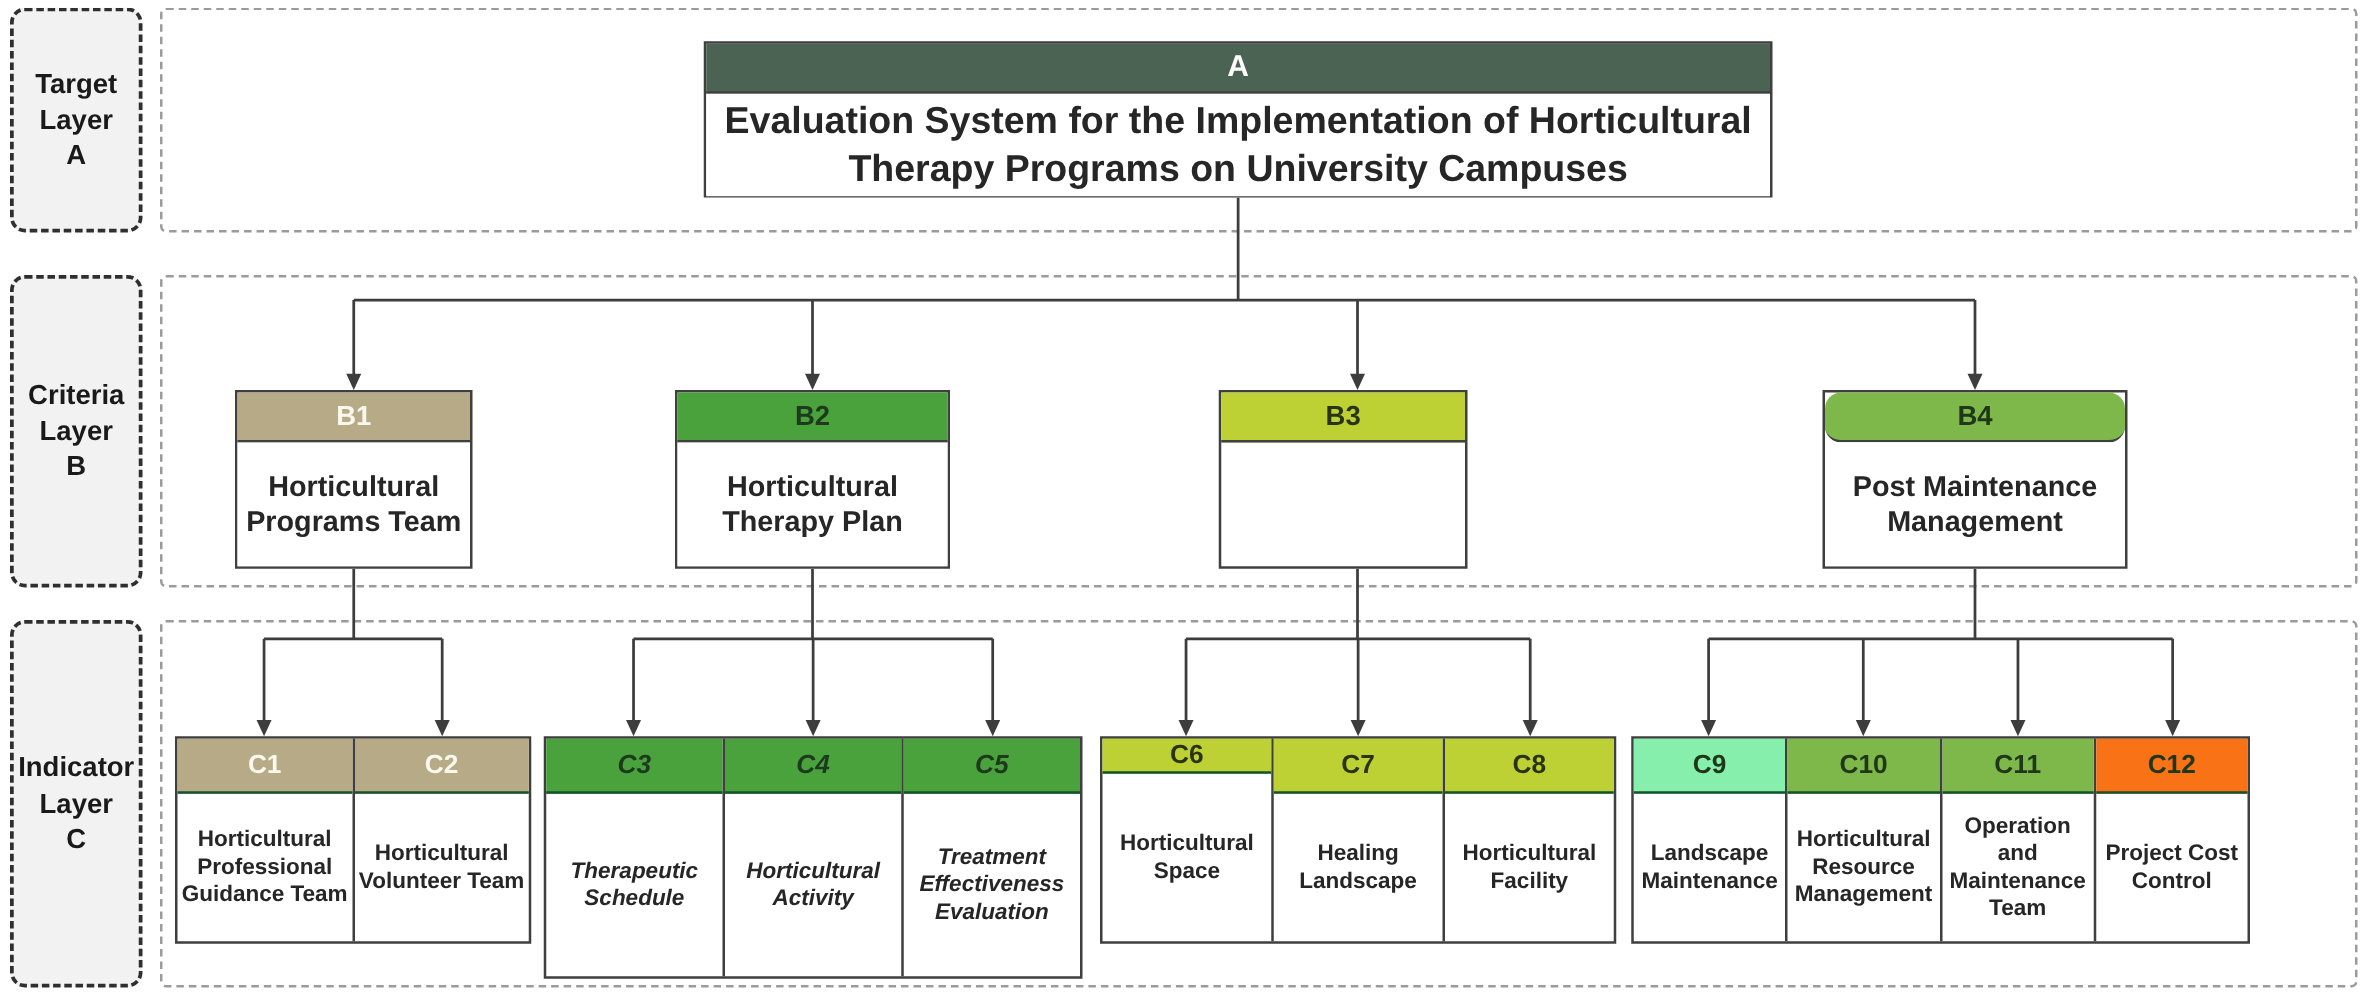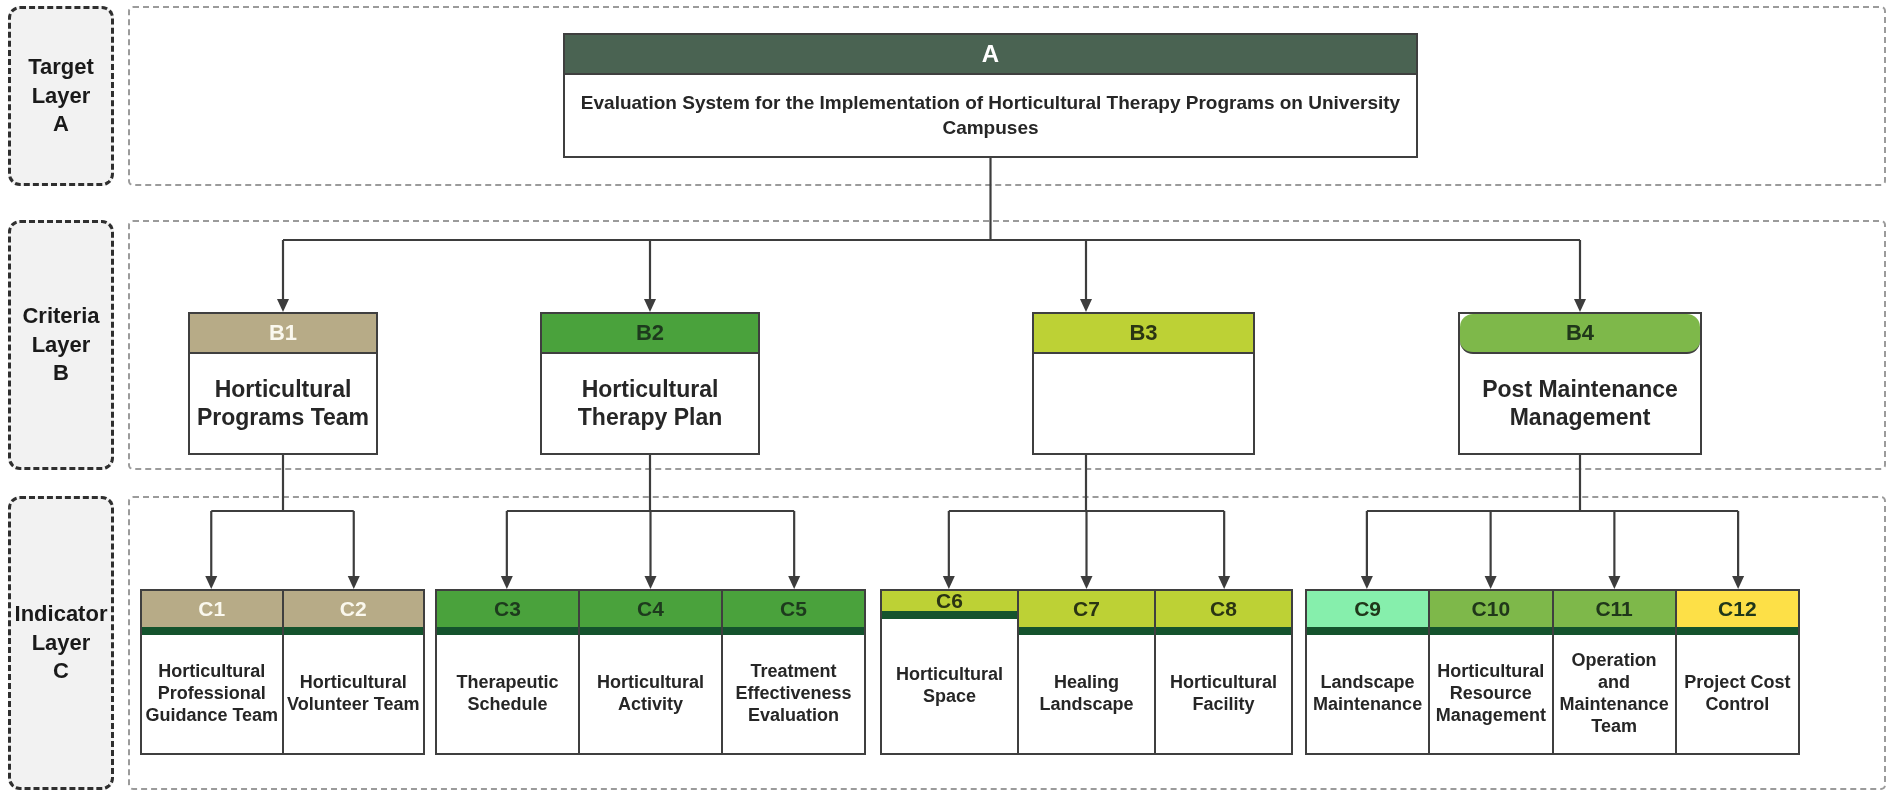--- a/index.html
+++ b/index.html
@@ -27,32 +27,32 @@
   .node-head{
     display:flex;align-items:center;justify-content:center;
     border-bottom:2px solid #3f3f3f;box-sizing:border-box;flex:0 0 auto;
   }
   .node-body{
     flex:1 1 auto;display:flex;align-items:center;justify-content:center;
     text-align:center;color:#262626;background:#ffffff;line-height:1.18;
     padding:2px 6px;box-sizing:border-box;
   }
   #node-a .node-head{font-size:24px;}
-  #node-a .node-body{font-size:19px;line-height:1.3;padding:2px 1px;}
+  #node-a .node-body{font-size:30px;line-height:1.3;padding:2px 1px;}
   .b-node .node-head{font-size:22px;}
   .b-node .node-body{font-size:23px;}
   .c-group{
     position:absolute;border:2px solid #3f3f3f;background:#ffffff;
     box-sizing:border-box;display:flex;flex-direction:row;
   }
   .c-cell{flex:1 1 0;display:flex;flex-direction:column;box-sizing:border-box;border-right:2px solid #3f3f3f;}
   .c-cell:last-child{border-right:none;}
   .c-head{
     display:flex;align-items:center;justify-content:center;
-    border-bottom:8px solid #14532d;box-sizing:border-box;font-size:21px;flex:0 0 auto;
+    border-bottom:2px solid #14532d;box-sizing:border-box;font-size:21px;flex:0 0 auto;
   }
   .c-body{
     flex:1 1 auto;display:flex;align-items:center;justify-content:center;
     text-align:center;font-size:18px;line-height:1.22;color:#262626;
     padding:2px 2px;box-sizing:border-box;
   }
   #wires{position:absolute;left:0;top:0;pointer-events:none;}
 </style>
 </head>
 <body>
@@ -142,38 +142,38 @@
   </div>
 
 <div class="node b-node" style="left: 188px; top: 312px; width: 190px; height: 143px;">
       <div class="node-head" style="height: 40px; background: rgb(183, 171, 135); color: rgb(250, 248, 238);">B1</div>
       <div class="node-body">Horticultural Programs Team</div>
     </div>
     <div class="node b-node" style="left: 540px; top: 312px; width: 220px; height: 143px;">
       <div class="node-head" style="height: 40px; background: rgb(74, 162, 60); color: rgb(29, 58, 29);">B2</div>
       <div class="node-body">Horticultural Therapy Plan</div>
     </div>
-    <div class="node b-node" style="left: 1032px; top: 312px; width: 223px; height: 143px;">
+    <div class="node b-node" style="left: 975px; top: 312px; width: 199px; height: 143px;">
       <div class="node-head" style="height: 40px; background: rgb(189, 209, 53); color: rgb(42, 52, 19);">B3</div>
     </div>
     <div class="node b-node" style="left: 1458px; top: 312px; width: 244px; height: 143px;">
       <div class="node-head" style="height: 40px; background: rgb(126, 184, 74); color: rgb(32, 55, 26); border-radius: 13px;">B4</div>
       <div class="node-body">Post Maintenance Management</div>
     </div>
     <div class="c-group" style="left: 140px; top: 589px; width: 285px; height: 166px;">
       <div class="c-cell">
         <div class="c-head" style="height: 44px; background: rgb(183, 171, 135); color: rgb(250, 248, 238);">C1</div>
         <div class="c-body">Horticultural Professional Guidance Team</div>
       </div>
       <div class="c-cell">
         <div class="c-head" style="height: 44px; background: rgb(183, 171, 135); color: rgb(250, 248, 238);">C2</div>
         <div class="c-body">Horticultural Volunteer Team</div>
       </div>
     </div>
-    <div class="c-group" style="left: 435px; top: 589px; width: 431px; height: 166px;">
+    <div class="c-group" style="left: 435px; top: 589px; width: 431px; height: 194px; font-style: italic;">
       <div class="c-cell">
         <div class="c-head" style="height: 44px; background: rgb(74, 162, 60); color: rgb(29, 58, 29);">C3</div>
         <div class="c-body">Therapeutic Schedule</div>
       </div>
       <div class="c-cell">
         <div class="c-head" style="height: 44px; background: rgb(74, 162, 60); color: rgb(29, 58, 29);">C4</div>
         <div class="c-body">Horticultural Activity</div>
       </div>
       <div class="c-cell">
         <div class="c-head" style="height: 44px; background: rgb(74, 162, 60); color: rgb(29, 58, 29);">C5</div>
@@ -201,17 +201,17 @@
       </div>
       <div class="c-cell">
         <div class="c-head" style="height: 44px; background: rgb(126, 184, 74); color: rgb(32, 55, 26);">C10</div>
         <div class="c-body">Horticultural Resource Management</div>
       </div>
       <div class="c-cell">
         <div class="c-head" style="height: 44px; background: rgb(126, 184, 74); color: rgb(32, 55, 26);">C11</div>
         <div class="c-body">Operation and Maintenance Team</div>
       </div>
       <div class="c-cell">
-        <div class="c-head" style="height: 44px; background: #fde047; color: rgb(32, 55, 26); text-align: right;">C12</div>
+        <div class="c-head" style="height: 44px; background: #f97316; color: rgb(32, 55, 26); text-align: right;">C12</div>
         <div class="c-body">Project Cost Control</div>
       </div>
     </div>
   </div>
 
 </body></html>

